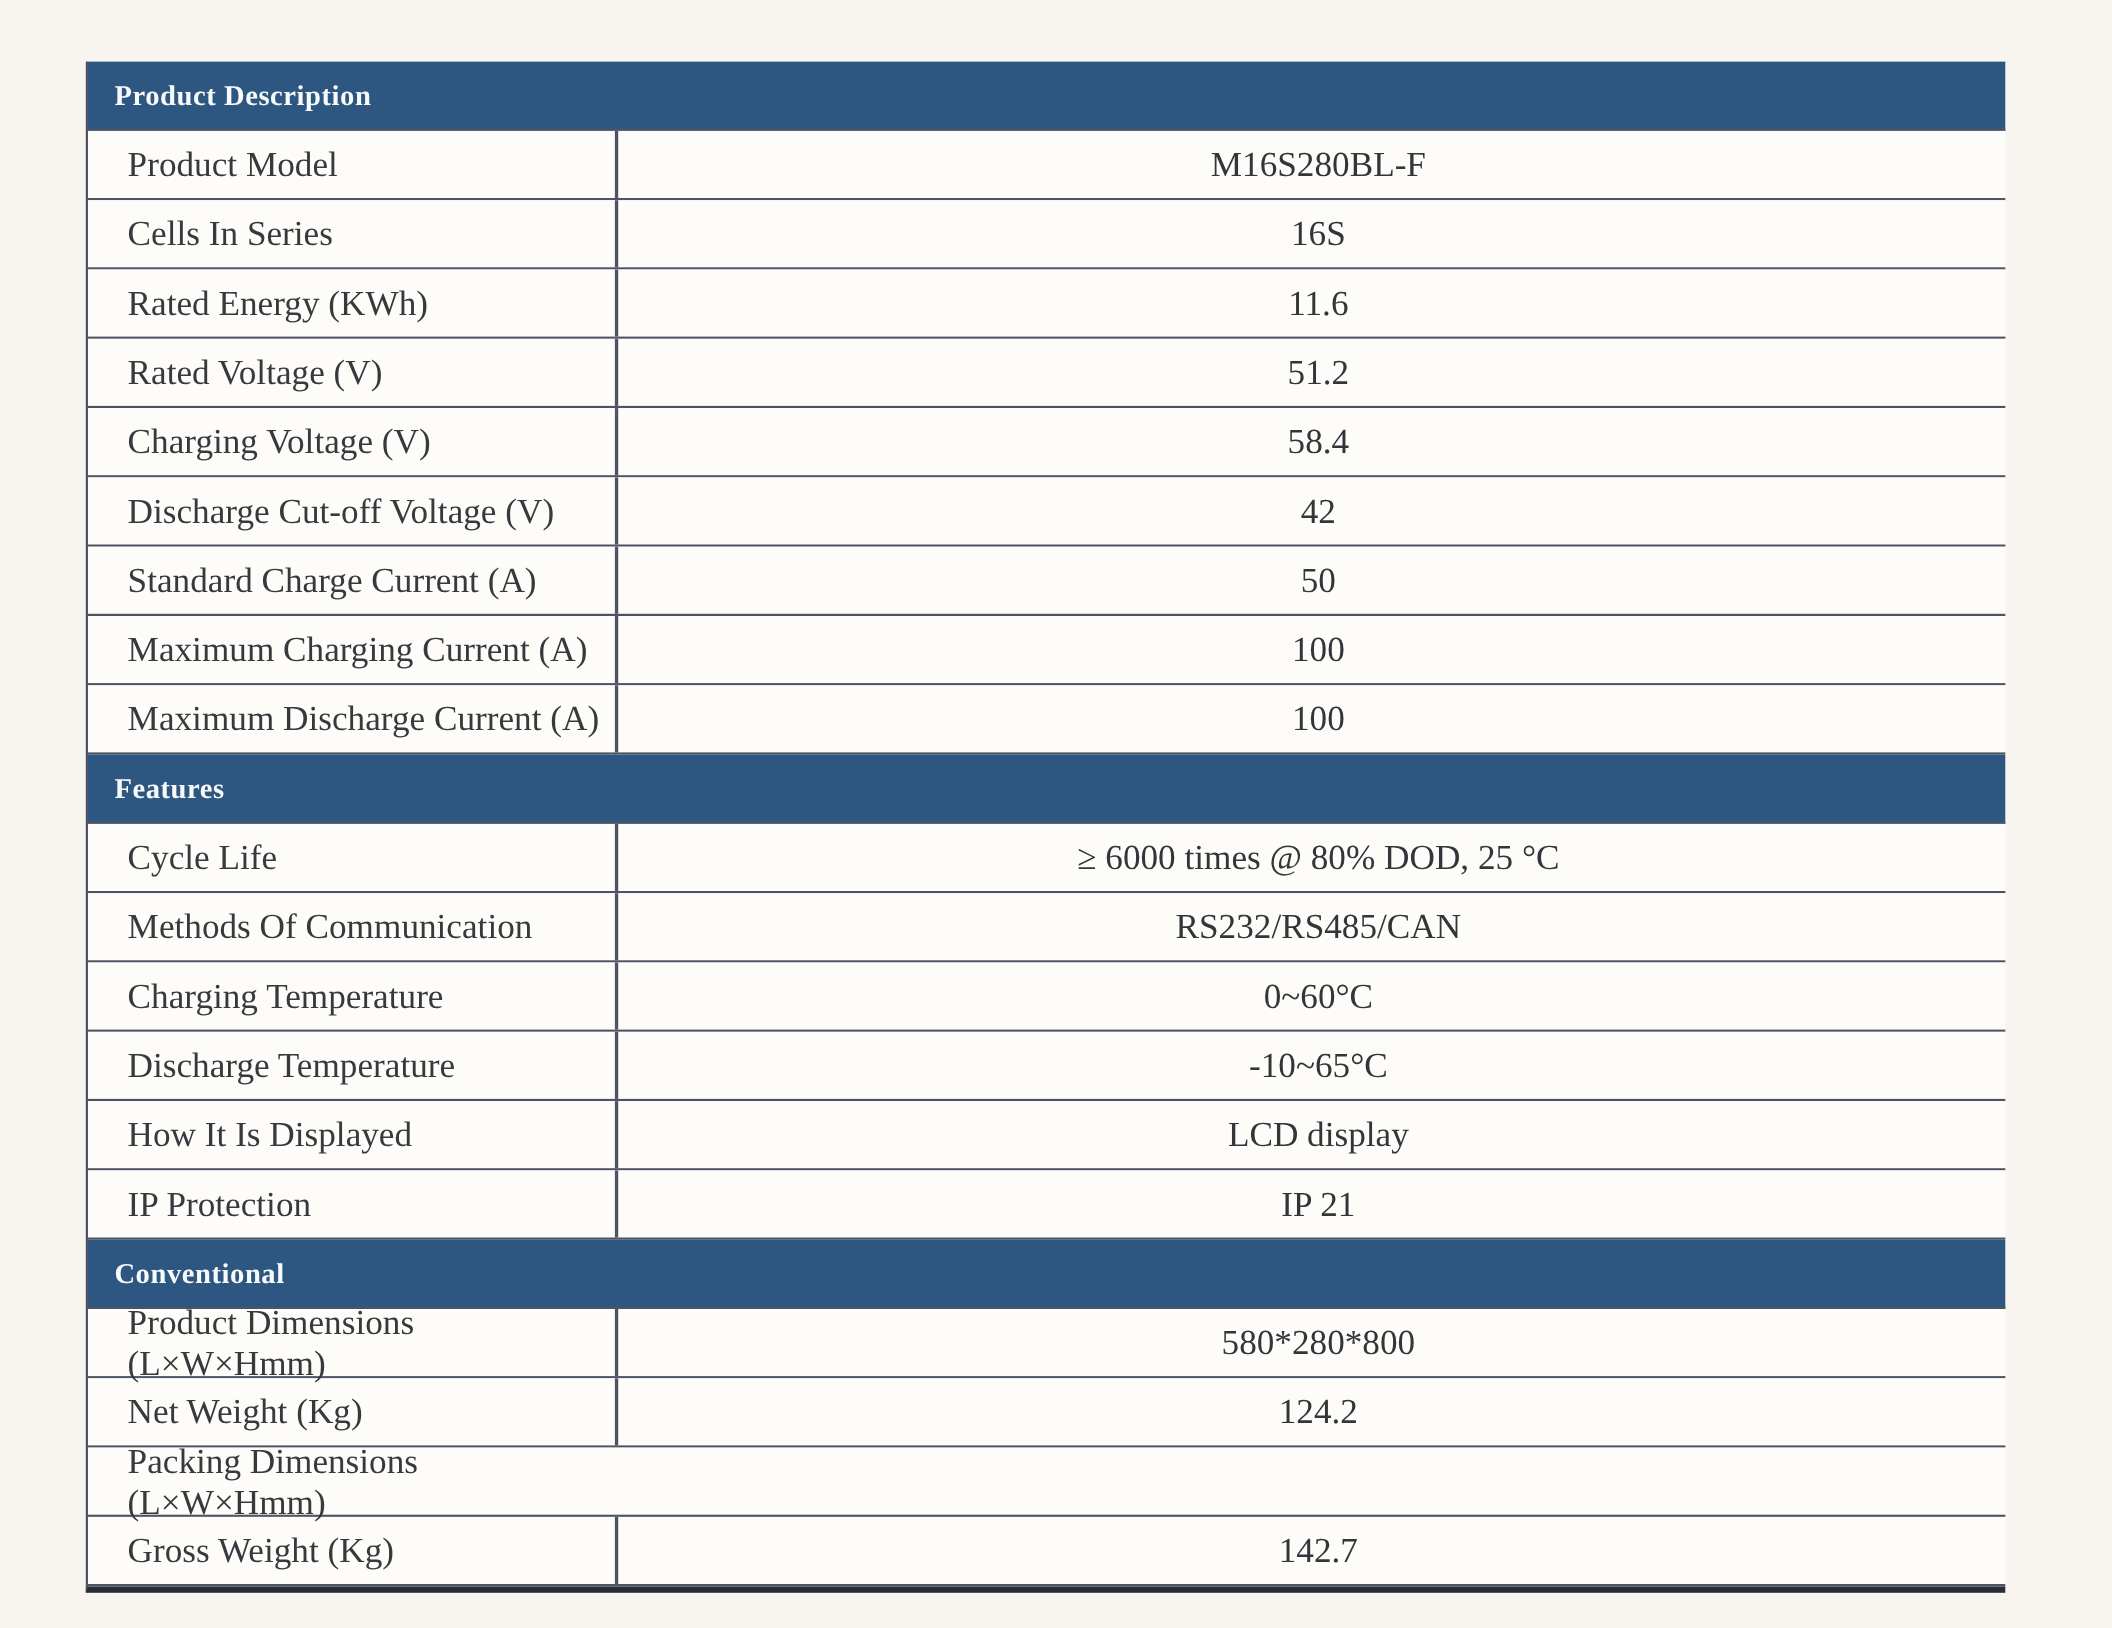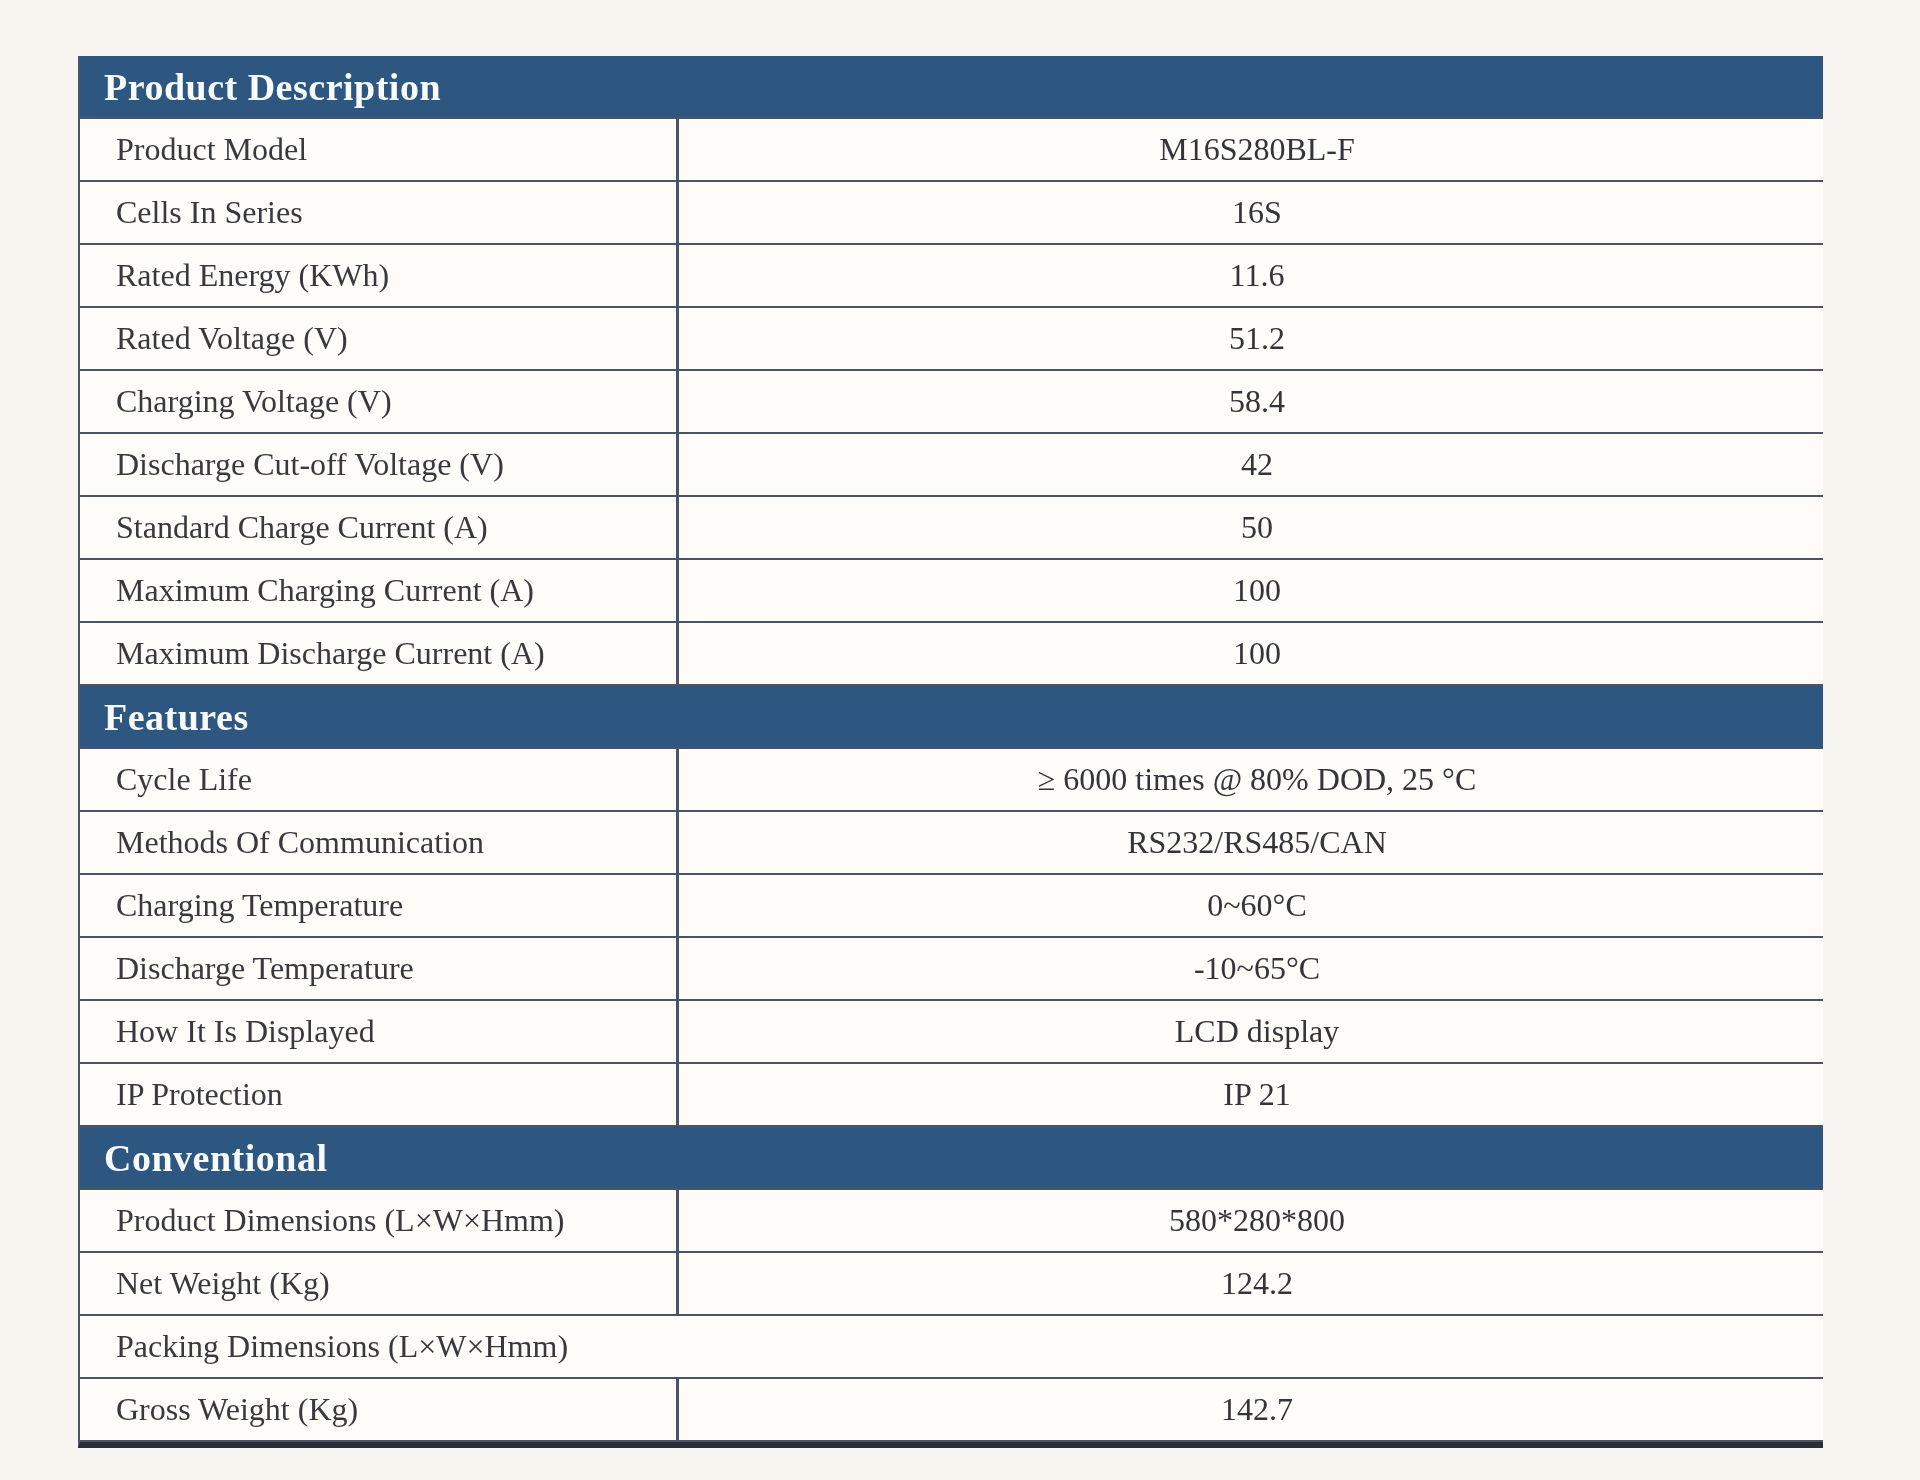--- a/index.html
+++ b/index.html
@@ -32,38 +32,38 @@
   .section-header {
     height: 63px;
     background: var(--header_bg);
     border-bottom: 2px solid var(--line);
     display: flex;
     align-items: center;
     padding-left: 24px;
   }
   .section-header .section-title {
     color: var(--header_text);
-    font-size: 38px;
+    font-size: 26px;
     font-weight: bold;
     letter-spacing: 0.5px;
   }
   .row {
     display: flex;
     height: 63px;
     border-bottom: 2px solid var(--line);
     background: var(--row_bg);
   }
   .cell {
     display: flex;
     align-items: center;
     font-size: 32px;
     padding-left: 12px;
   }
   .cell.label {
-    width: 596px;
+    width: 479px;
     padding-left: 36px;
     color: var(--label_text);
   }
   .cell.value {
     flex: 1;
     justify-content: center;
     text-align: center;
     border-left: 3px solid var(--line);
     color: var(--value_text);
   }

